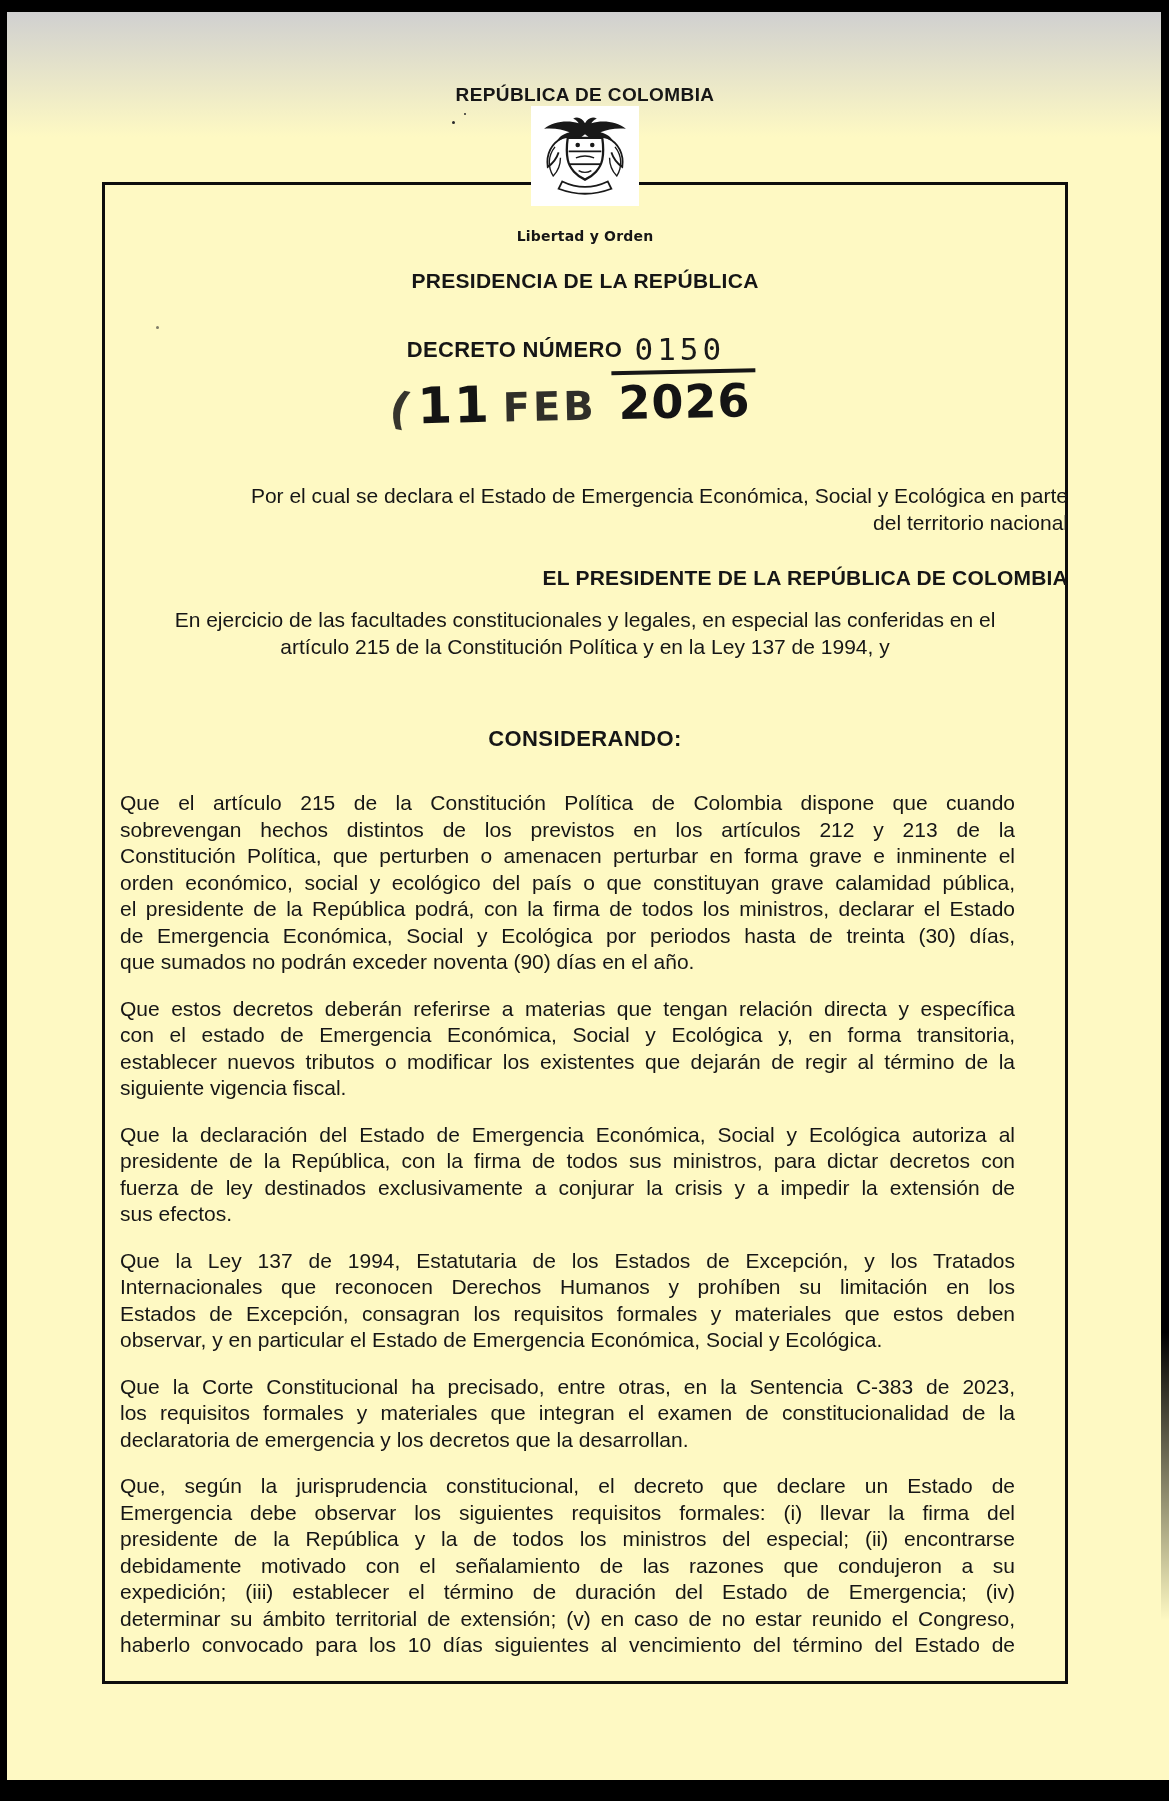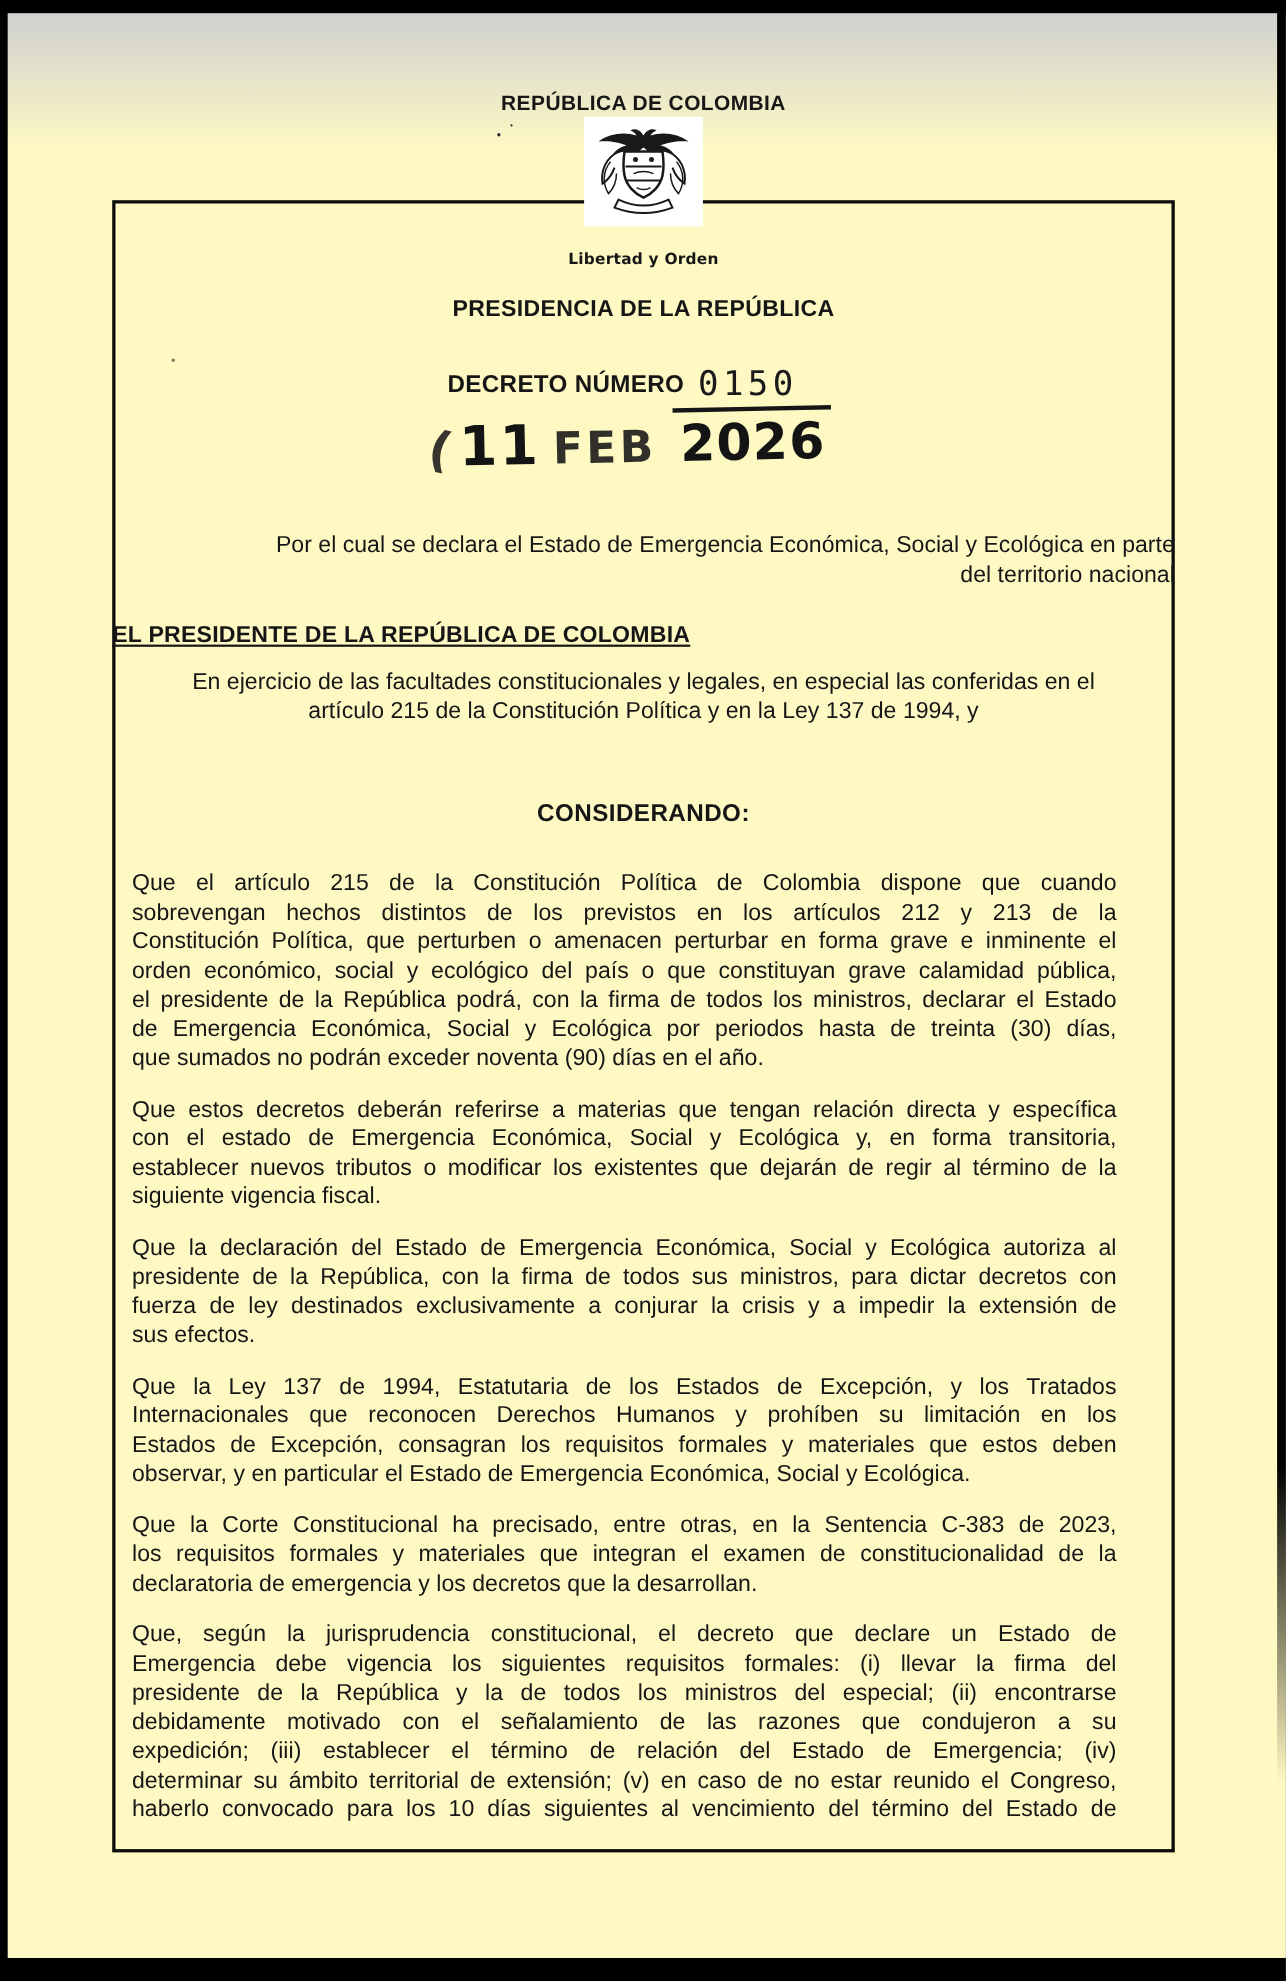--- a/index.html
+++ b/index.html
@@ -43,22 +43,22 @@
   .stamp{position:absolute;top:190px;left:0;width:100%;text-align:center;
     transform:translateX(-12px) rotate(-1.2deg);white-space:nowrap;
     font-family:"DejaVu Sans", sans-serif;font-weight:700;color:#141414;}
   .stamp-mark{font-size:44px;display:inline-block;transform:rotate(14deg);opacity:.85;}
   .stamp-day{font-size:50px;letter-spacing:2px;margin:0 6px 0 2px;}
   .stamp-month{font-size:40px;letter-spacing:3px;opacity:.88;}
   .stamp-year{font-size:46px;letter-spacing:1px;margin-left:10px;display:inline-block;
     border-top:4px solid #161616;padding:1px 6px 0 6px;}
   .subject{position:absolute;top:300px;left:0;width:100%;text-align:right;
     font-size:21px;line-height:27px;white-space:pre-line;}
-  .authority{position:absolute;top:384px;left:0;width:100%;text-align:left;
-    font-weight:bold;font-size:21px;letter-spacing:.2px;text-decoration:underline;}
+  .authority{position:absolute;top:384px;left:0;width:100%;text-align:right;
+    font-weight:bold;font-size:21px;letter-spacing:.2px;}
   .preamble{position:absolute;top:424px;left:0;width:100%;text-align:center;
     font-size:21px;line-height:27px;white-space:pre-line;}
   .section-heading{position:absolute;top:544px;left:0;width:100%;text-align:center;
     font-weight:bold;font-size:22px;letter-spacing:.4px;}
   .paras{position:absolute;top:608px;left:18px;width:895px;}
   .para{margin:0 0 20px 0;}
   .pline{font-size:21px;line-height:26.5px;text-align:justify;text-align-last:justify;}
   .pline.last{text-align-last:left;}
   
   .speck{position:absolute;background:#2a2a2a;border-radius:50%;}
@@ -151,24 +151,24 @@
           <div class="pline">Estados de Excepción, consagran los requisitos formales y materiales que estos deben</div>
           <div class="pline last">observar, y en particular el Estado de Emergencia Económica, Social y Ecológica.</div>
         </div>
         <div class="para">
           <div class="pline">Que la Corte Constitucional ha precisado, entre otras, en la Sentencia C-383 de 2023,</div>
           <div class="pline">los requisitos formales y materiales que integran el examen de constitucionalidad de la</div>
           <div class="pline last">declaratoria de emergencia y los decretos que la desarrollan.</div>
         </div>
         <div class="para">
           <div class="pline">Que, según la jurisprudencia constitucional, el decreto que declare un Estado de</div>
-          <div class="pline">Emergencia debe vigencia los siguientes requisitos formales: (i) llevar la firma del</div>
+          <div class="pline">Emergencia debe observar los siguientes requisitos formales: (i) llevar la firma del</div>
           <div class="pline">presidente de la República y la de todos los ministros del especial; (ii) encontrarse</div>
           <div class="pline">debidamente motivado con el señalamiento de las razones que condujeron a su</div>
-          <div class="pline">expedición; (iii) establecer el término de relación del Estado de Emergencia; (iv)</div>
+          <div class="pline">expedición; (iii) establecer el término de duración del Estado de Emergencia; (iv)</div>
           <div class="pline">determinar su ámbito territorial de extensión; (v) en caso de no estar reunido el Congreso,</div>
           <div class="pline">haberlo convocado para los 10 días siguientes al vencimiento del término del Estado de</div>
         </div>
       </div>
 
   </div>
 
   <div class="speck sp1"></div>
   <div class="speck sp2"></div>
   <div class="speck sp3"></div>

